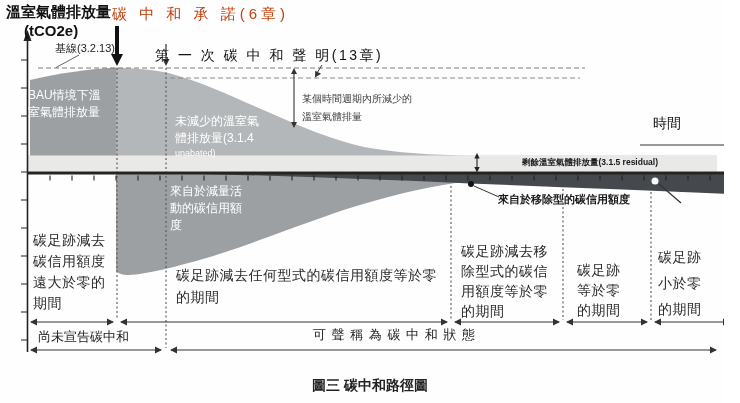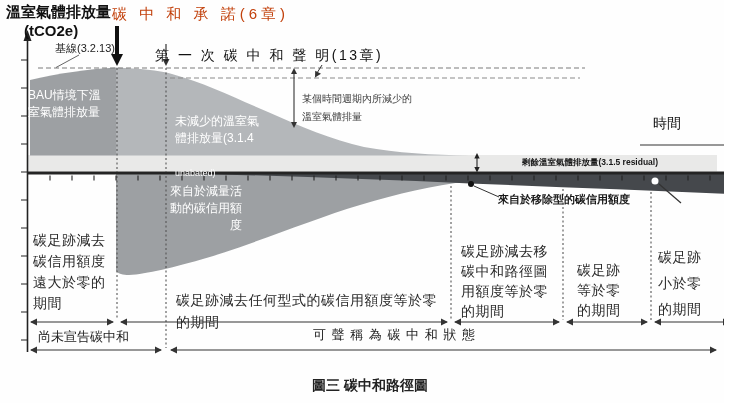--- a/index.html
+++ b/index.html
@@ -10,21 +10,21 @@
   .canvas svg{position:absolute;left:0;top:0;}
   .lbl{position:absolute;white-space:pre-line;line-height:1.25;}
   .w{color:#ffffff;}
   .axis-title{font-size:15px;font-weight:bold;color:#111;}
   .title1{font-size:15px;letter-spacing:4px;color:#c2410c;}
   .title2{font-size:14px;letter-spacing:2.5px;color:#111;}
   .reductions{font-size:13px;color:#111;}
   .baseline-lbl{font-size:11px;color:#222;}
   .note{font-size:10px;color:#3c3c3c;line-height:18px;}
   .region12{font-size:12px;line-height:17px;}
-  .tiny{font-size:9px;margin-top:20px;}
+  .tiny{font-size:9px;}
   .residual-lbl{font-size:8.5px;font-weight:bold;color:#181818;}
   .removal-lbl{font-size:11px;font-weight:bold;color:#181818;}
   .theme-lbl{font-size:14px;line-height:17px;color:#111;}
   .time-lbl{font-size:14px;color:#111;}
   .period{font-size:14px;color:#2a2a2a;letter-spacing:0.5px;}
   .lh21{line-height:21px;} .lh22{line-height:22px;} .lh20{line-height:20px;} .lh26{line-height:26px;}
   .statusrow{font-size:13px;color:#222;}
   .claim{letter-spacing:1px;}
   .caption{position:absolute;left:0;top:377px;width:740px;text-align:center;
            font-size:14px;font-weight:600;color:#222;}
@@ -113,35 +113,35 @@
   <div class="lbl title2" style="left:155px;top:27px;margin-top:20px;">第 一 次 碳 中 和 聲 明(13章)</div>
   <div class="lbl baseline-lbl" style="left:55px;top:42px;text-align:right;">基線(3.2.13)</div>
   <div class="lbl note" style="left:302px;top:90px;">某個時間週期內所減少的
 溫室氣體排量</div>
 
   <div class="lbl region12 w" style="left:28px;top:87px;">BAU情境下溫
 室氣體排放量</div>
   <div class="lbl region12 w" style="left:175px;top:113px;">未減少的溫室氣
 體排放量(3.1.4</div>
   <div class="lbl tiny w" style="left:175px;top:148px;">unabated)</div>
-  <div class="lbl region12 w" style="left:170px;top:183px;text-align:right;">來自於減量活
+  <div class="lbl region12 w" style="left:170px;top:183px;">來自於減量活
 動的碳信用額
 度</div>
   <div class="lbl residual-lbl" style="left:496px;top:157px;padding-left:26px;">剩餘溫室氣體排放量(3.1.5 residual)</div>
   <div class="lbl removal-lbl" style="left:498px;top:193px;">來自於移除型的碳信用額度</div>
   <div class="lbl time-lbl" style="left:653px;top:115px;">時間</div>
 
   <div class="lbl period lh21" style="left:33px;top:230px;">碳足跡減去
 碳信用額度
 遠大於零的
 期間</div>
-  <div class="lbl period lh22" style="left:176px;top:289px;">碳足跡減去任何型式的碳信用額度等於零
+  <div class="lbl period lh22" style="left:176px;top:264px;">碳足跡減去任何型式的碳信用額度等於零
 的期間</div>
   <div class="lbl period lh20" style="left:461px;top:241px;">碳足跡減去移
-碳中和路徑圖
+除型式的碳信
 用額度等於零
 的期間</div>
   <div class="lbl period lh20" style="left:577px;top:260px;">碳足跡
 等於零
 的期間</div>
   <div class="lbl period lh26" style="left:658px;top:244px;">碳足跡
 小於零
 的期間</div>
 
   <div class="lbl statusrow" style="left:38px;top:329px;">尚未宣告碳中和</div>

